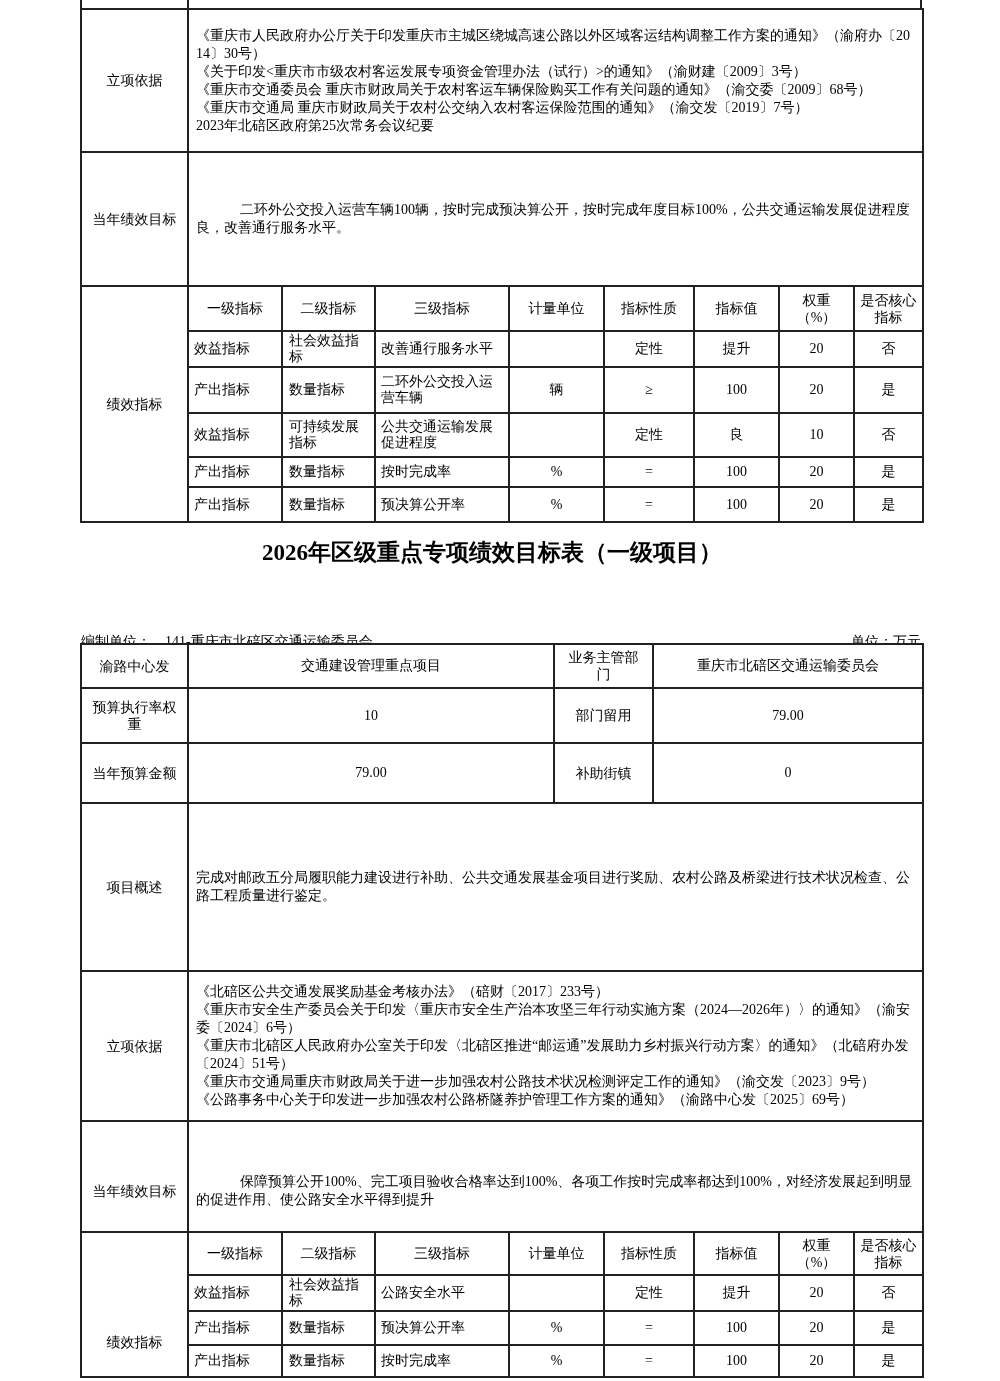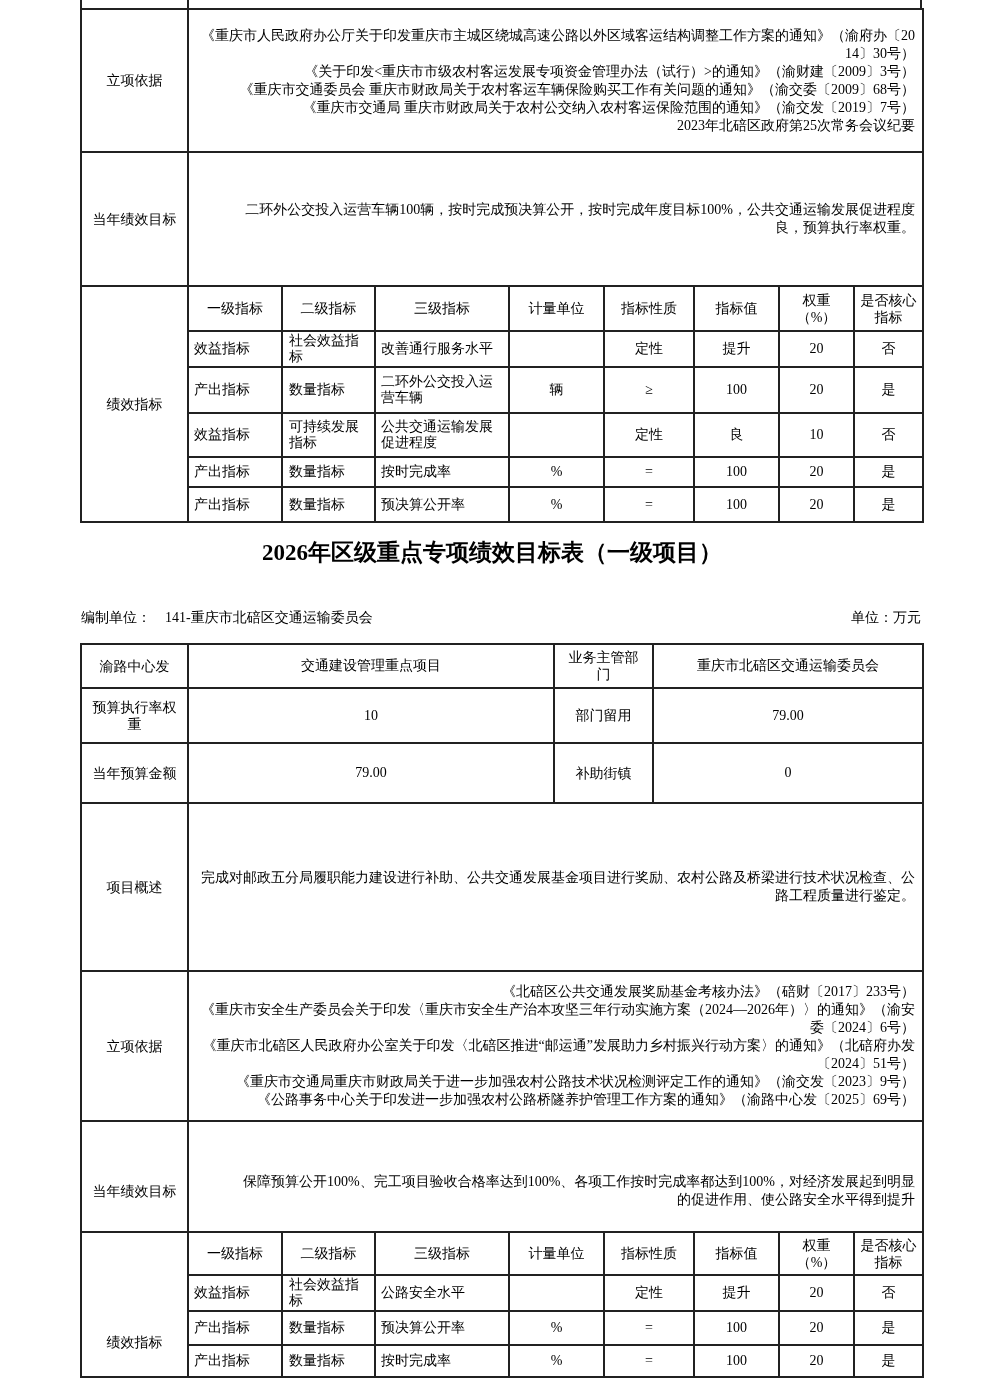--- a/index.html
+++ b/index.html
@@ -8,21 +8,21 @@
   #page { position: relative; width: 1000px; height: 1381px; background: #fff; overflow: hidden; }
 
   table { border-collapse: collapse; table-layout: fixed; position: absolute; background: #fff; }
   td { border: 2px solid #212121; font-size: 14px; vertical-align: middle; overflow: hidden; color: #000; }
 
   
   .lbl { text-align: center; padding: 1px 5px; line-height: 17px; }
   .low { padding-top: 76px; }
 
   
-  .txt { text-align: right; padding: 3px 7px; line-height: 18px;
+  .txt { text-align: left; padding: 3px 7px; line-height: 18px;
          white-space: pre-wrap; word-break: break-all; }
   .indent { text-indent: 44px; }
 
   
   .ic { padding: 1px 5px; line-height: 16px; word-break: break-all; }
   .hc { text-align: center; white-space: pre-line; line-height: 17px; }
   .ileft { text-align: left; }
   .ictr { text-align: center; }
   .p2 { padding: 1px 6px; }
 
@@ -37,21 +37,21 @@
 
   #stub { position: absolute; left: 80px; top: 0; width: 842px; height: 9px;
           border-left: 2px solid #212121; border-right: 2px solid #212121; }
   #stub .v { position: absolute; left: 105px; top: 0; width: 2px; height: 9px; background: #212121; }
 
   #title { position: absolute; left: 0; top: 537px; width: 984px; text-align: center;
            font-size: 23px; font-weight: bold; }
 
   #meta { position: absolute; left: 81px; top: 608px; width: 840px;
           font-size: 14px; line-height: 20px; display: flex; align-items: baseline; }
-  #meta .val { margin-left: 14px; }
+  #meta .val { margin-left: 14px; margin-top: 24px; }
   #meta .spacer { flex: 1; }
 </style>
 </head>
 <body>
 
 <div id="page">
 
   <div id="stub">
       <span class="v"></span>
     </div>
@@ -72,21 +72,21 @@
       <tr style="height:143px">
         <td class="lbl">立项依据</td>
         <td class="txt" colspan="8">《重庆市人民政府办公厅关于印发重庆市主城区绕城高速公路以外区域客运结构调整工作方案的通知》（渝府办〔2014〕30号）
 《关于印发&lt;重庆市市级农村客运发展专项资金管理办法（试行）&gt;的通知》（渝财建〔2009〕3号）
 《重庆市交通委员会 重庆市财政局关于农村客运车辆保险购买工作有关问题的通知》（渝交委〔2009〕68号）
 《重庆市交通局 重庆市财政局关于农村公交纳入农村客运保险范围的通知》（渝交发〔2019〕7号）
 2023年北碚区政府第25次常务会议纪要</td>
       </tr>
       <tr style="height:134px">
         <td class="lbl">当年绩效目标</td>
-        <td class="txt indent" colspan="8">二环外公交投入运营车辆100辆，按时完成预决算公开，按时完成年度目标100%，公共交通运输发展促进程度良，预算执行率权重。</td>
+        <td class="txt indent" colspan="8">二环外公交投入运营车辆100辆，按时完成预决算公开，按时完成年度目标100%，公共交通运输发展促进程度良，改善通行服务水平。</td>
       </tr>
       <tr style="height:45px" id="t1-hdr">
         <td class="lbl" rowspan="6">绩效指标</td>
       <td class="ic hc">一级指标</td>
           <td class="ic hc p2">二级指标</td>
           <td class="ic hc">三级指标</td>
           <td class="ic hc">计量单位</td>
           <td class="ic hc">指标性质</td>
           <td class="ic hc">指标值</td>
           <td class="ic hc">权重

